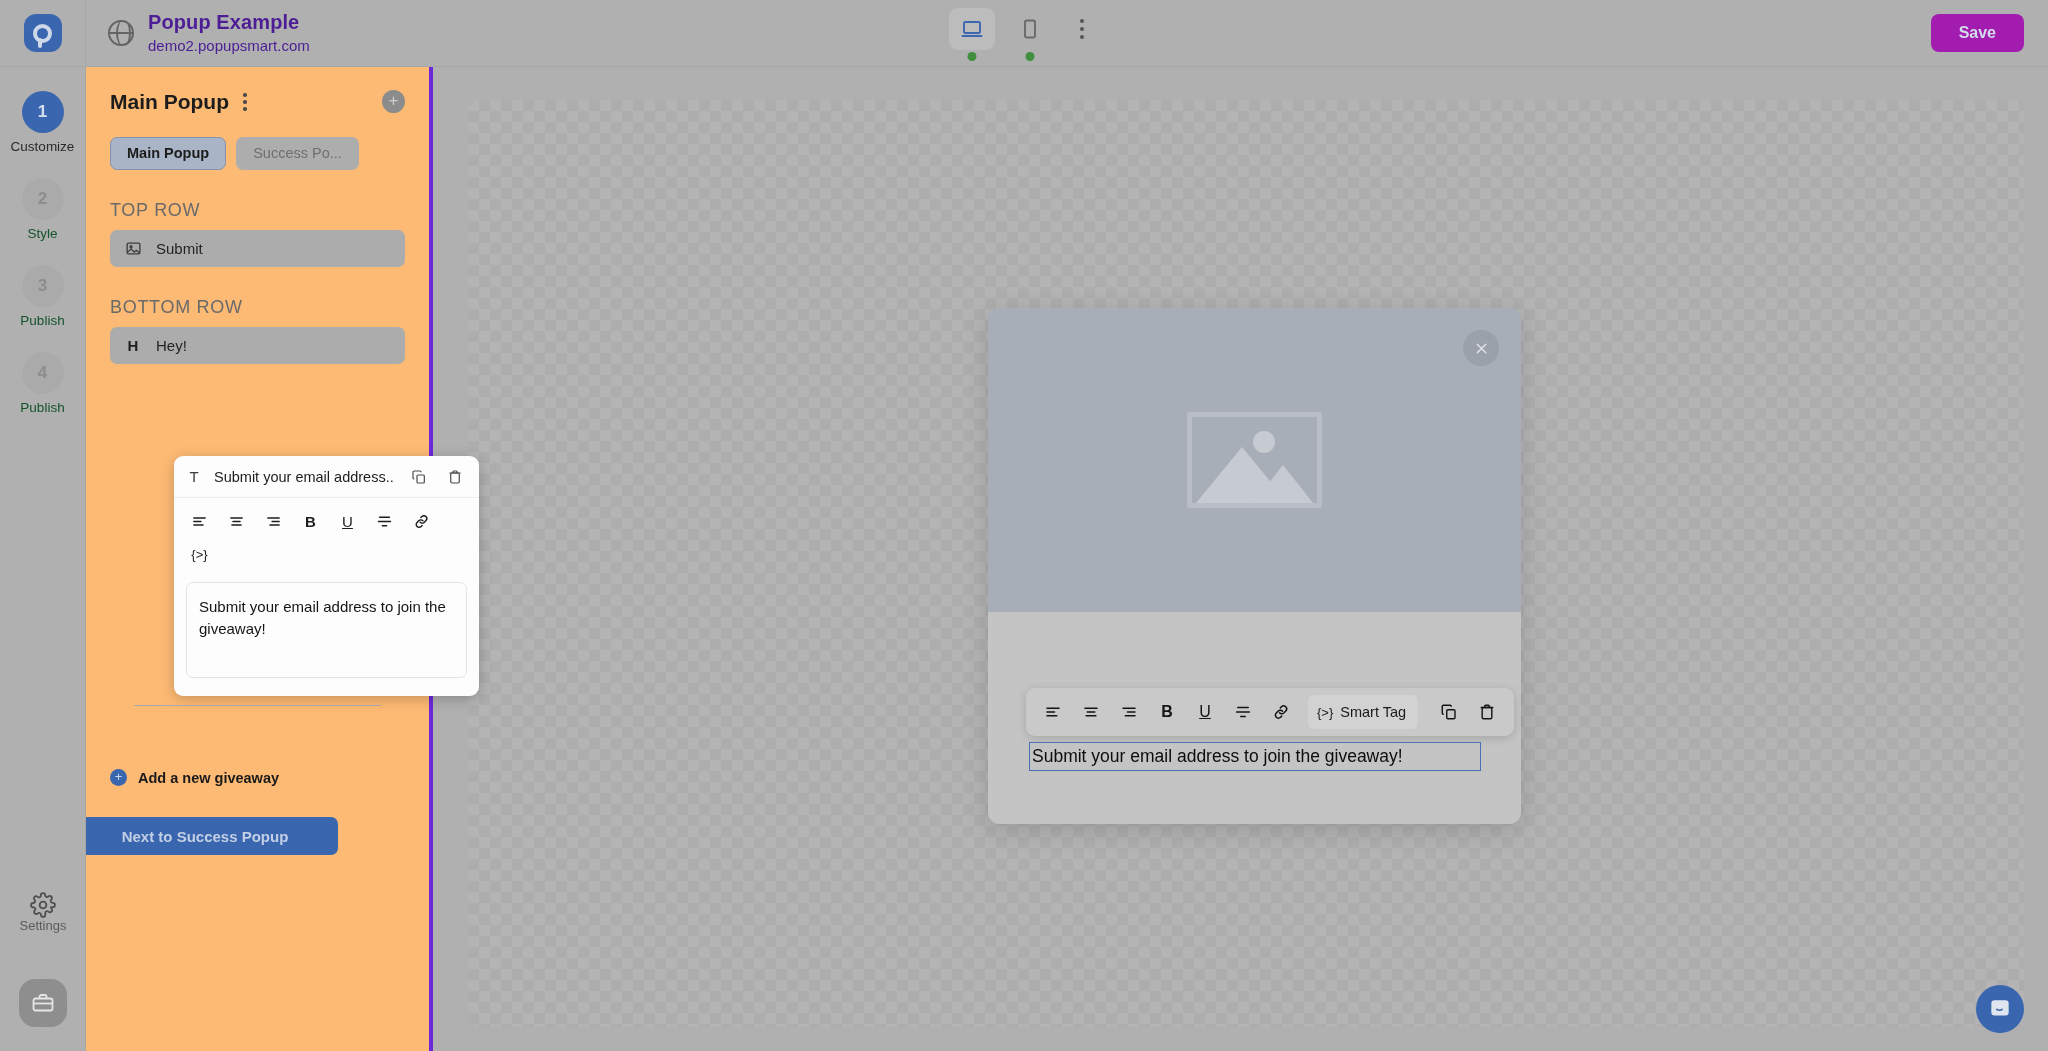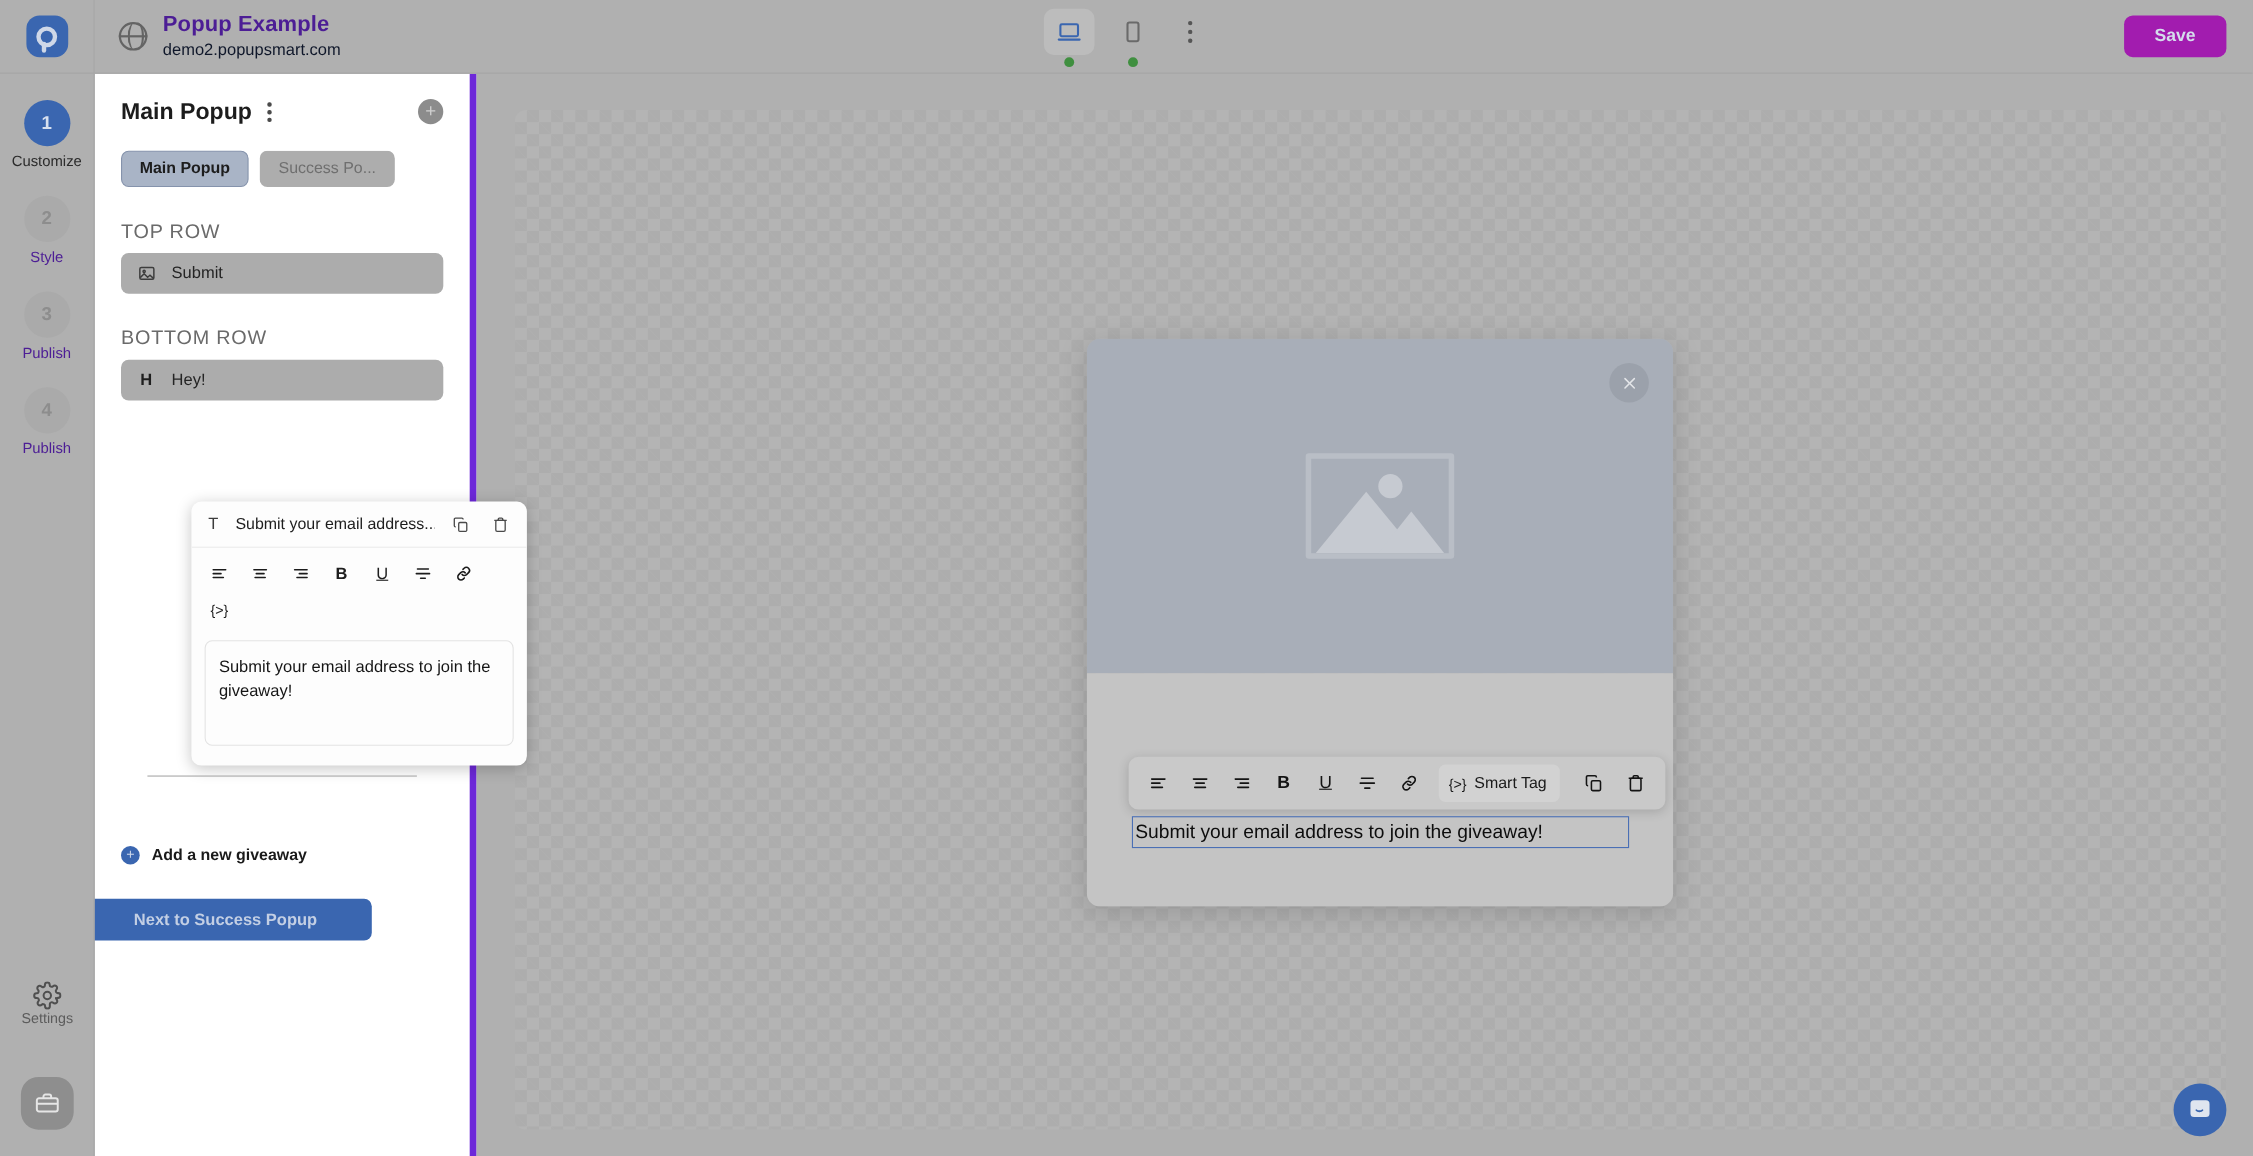--- a/index.html
+++ b/index.html
@@ -56,21 +56,21 @@
     content: ""; position: absolute; left: 50%; top: -2.4px; bottom: -2.4px;
     width: 11px; margin-left: -5.5px;
     border: 2.4px solid #646464; border-radius: 50%; border-top: none; border-bottom: none;
   }
   .globe::after {
     content: ""; position: absolute; left: -2.4px; right: -2.4px; top: 50%;
     height: 0; margin-top: -1.2px; border-top: 2.4px solid #646464;
   }
   .site-texts { line-height: 1.25; }
   .site-title { font-size: 20px; font-weight: 600; color: #4c1d95; letter-spacing: .1px; }
-  .site-url { font-size: 15px; color: #0f172a; margin-top: 2px; }
+  .site-url { font-size: 15px; color: #4c1d95; margin-top: 2px; }
 
   #device-toggle {
     position: absolute; left: 50%; top: 8px; transform: translateX(-50%);
     display: flex; align-items: flex-start; gap: 12px;
   }
   .dev-btn {
     width: 46px; height: 42px; border-radius: 9px;
     display: flex; align-items: center; justify-content: center;
     background: transparent; border: none; cursor: pointer; position: relative;
   }
@@ -103,38 +103,38 @@
   .step {
     display: flex; flex-direction: column; align-items: center;
     margin-top: 24px; cursor: pointer;
   }
   .step .bubble {
     width: 42px; height: 42px; border-radius: 50%;
     display: flex; align-items: center; justify-content: center;
     font-size: 17px; font-weight: 600; color: #8d8d8d; background: #aaaaaa;
   }
   .step.active .bubble { background: #3a66b0; color: #d7e0ef; }
-  .step .lbl { font-size: 13.5px; color: #4c1d95; margin-top: 6px; }
+  .step .lbl { font-size: 13.5px; color: #14532d; margin-top: 6px; }
   .step.active .lbl { color: #2b2b2b; font-weight: 500; }
 
   #rail-bottom { position: absolute; left: 0; bottom: 24px; width: 86px; }
   .settings-item {
     display: flex; flex-direction: column; align-items: center; cursor: pointer;
   }
   .settings-item .lbl { font-size: 13px; color: #5c5c5c; margin-top: 0; }
   .briefcase-btn {
     width: 48px; height: 48px; border-radius: 16px; background: #8e8e8e;
     margin: 46px auto 0; display: flex; align-items: center; justify-content: center;
     cursor: pointer;
   }
 
   
   #panel {
     position: absolute; left: 86px; top: 67px; width: 347px; height: 984px;
-    background: #ffffff; border-right: 6px solid #6d28d9;
+    background: #fdba74; border-right: 4px solid #6d28d9;
     z-index: 15;
   }
   .panel-head {
     display: flex; align-items: center; padding: 22px 24px 0 24px;
   }
   .panel-title { font-size: 21px; font-weight: 700; color: #1c1c1c; }
   .panel-kebab {
     margin-left: 10px; display: flex; flex-direction: column; gap: 3.5px;
     cursor: pointer; padding: 4px;
   }

